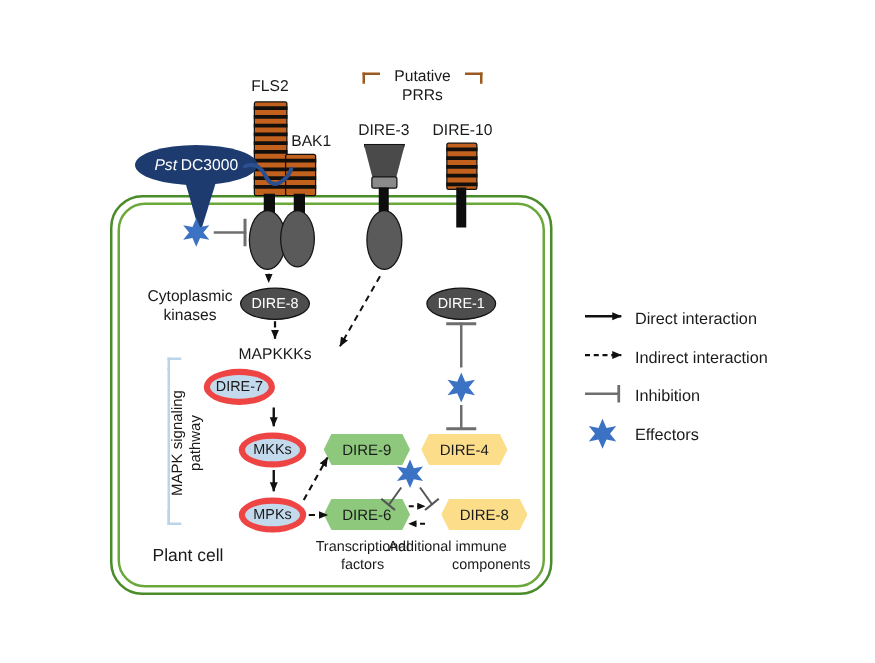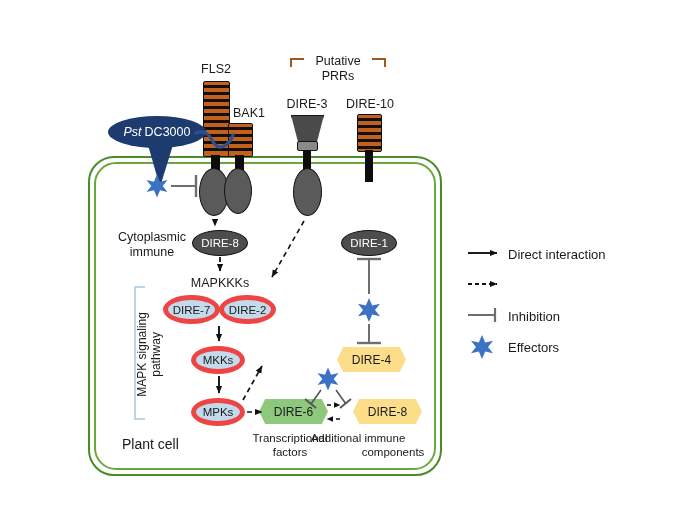--- a/index.html
+++ b/index.html
@@ -227,51 +227,52 @@
   <div class="bacterium" style="left:108px; top:116px; width:98px; height:32px;">
     <span class="it">Pst</span>
       <span>DC3000</span>
   </div>
 
   <div class="node-dark" style="left:192px; top:230px; width:56px; height:26px;">DIRE-8</div>
 
   <div class="lbl center" style="left:220px; top:276px; font-size:12.5px;">MAPKKKs</div>
 
   <div class="node-blue" style="left:163px; top:295px; width:57px; height:29px;">DIRE-7</div>
-  <div class="node-blue" style="left:219px; top:295px; width:57px; height:29px;">DIRE-2</div>
 
   <div class="node-blue" style="left:191px; top:346px; width:54px; height:28px;">MKKs</div>
   <div class="node-blue" style="left:191px; top:398px; width:54px; height:28px;">MPKs</div>
 
   <div class="node-dark" style="left:341px; top:230px; width:56px; height:26px;">DIRE-1</div>
 
+  <div class="hexnode hex-green" style="left:259px; top:347px; width:69px; height:25px;">DIRE-9</div>
   <div class="hexnode hex-green" style="left:259px; top:399px; width:69px; height:25px;">DIRE-6</div>
   <div class="hexnode hex-yellow" style="left:337px; top:347px; width:69px; height:25px;">DIRE-4</div>
   <div class="hexnode hex-yellow" style="left:353px; top:399px; width:69px; height:25px;">DIRE-8</div>
 
   <div class="bracket-side t" style="left:134px; top:286px; width:11px; height:10px;"></div>
   <div class="bracket-side" style="left:134px; top:294px; width:0px; height:126px;"></div>
   <div class="bracket-side b" style="left:134px; top:408px; width:11px; height:12px;"></div>
   <div class="vtext" style="left:84px; top:340px; width:130px;">
     <span>MAPK signaling</span><br>
     <span>pathway</span>
   </div>
 
   <div class="lbl center" style="left:152px; top:230px; font-size:12.5px;">Cytoplasmic</div>
-  <div class="lbl center" style="left:152px; top:245px; font-size:12.5px;">immune</div>
+  <div class="lbl center" style="left:152px; top:245px; font-size:12.5px;">kinases</div>
 
   <div class="lbl" style="left:122px; top:436px; font-size:14px;">Plant cell</div>
 
   <div class="lbl center" style="left:290px; top:432px; font-size:11.5px;">Transcriptional</div>
   <div class="lbl center" style="left:290px; top:446px; font-size:11.5px;">factors</div>
 
   <div class="lbl center" style="left:358px; top:432px; font-size:11.5px;">Additional immune</div>
   <div class="lbl center" style="left:371px; top:446px; font-size:11.5px;margin-left:22px;">components</div>
 
   <div class="legend-text" style="left:508px; top:247px;">Direct interaction</div>
+  <div class="legend-text" style="left:508px; top:278px;">Indirect interaction</div>
   <div class="legend-text" style="left:508px; top:309px;">Inhibition</div>
   <div class="legend-text" style="left:508px; top:340px;">Effectors</div>
 
   <svg class="overlay" viewBox="0 0 700 530">
     <defs>
       <marker id="ah-solid" markerWidth="9" markerHeight="9" refX="7.2" refY="3.2" orient="auto" markerUnits="userSpaceOnUse">
         <path d="M0,0 L7.6,3.2 L0,6.4 z" fill="#111111"></path>
       </marker>
       <marker id="ah-dash" markerWidth="9" markerHeight="9" refX="7.2" refY="3.2" orient="auto" markerUnits="userSpaceOnUse">
         <path d="M0,0 L7.6,3.2 L0,6.4 z" fill="#111111"></path>

